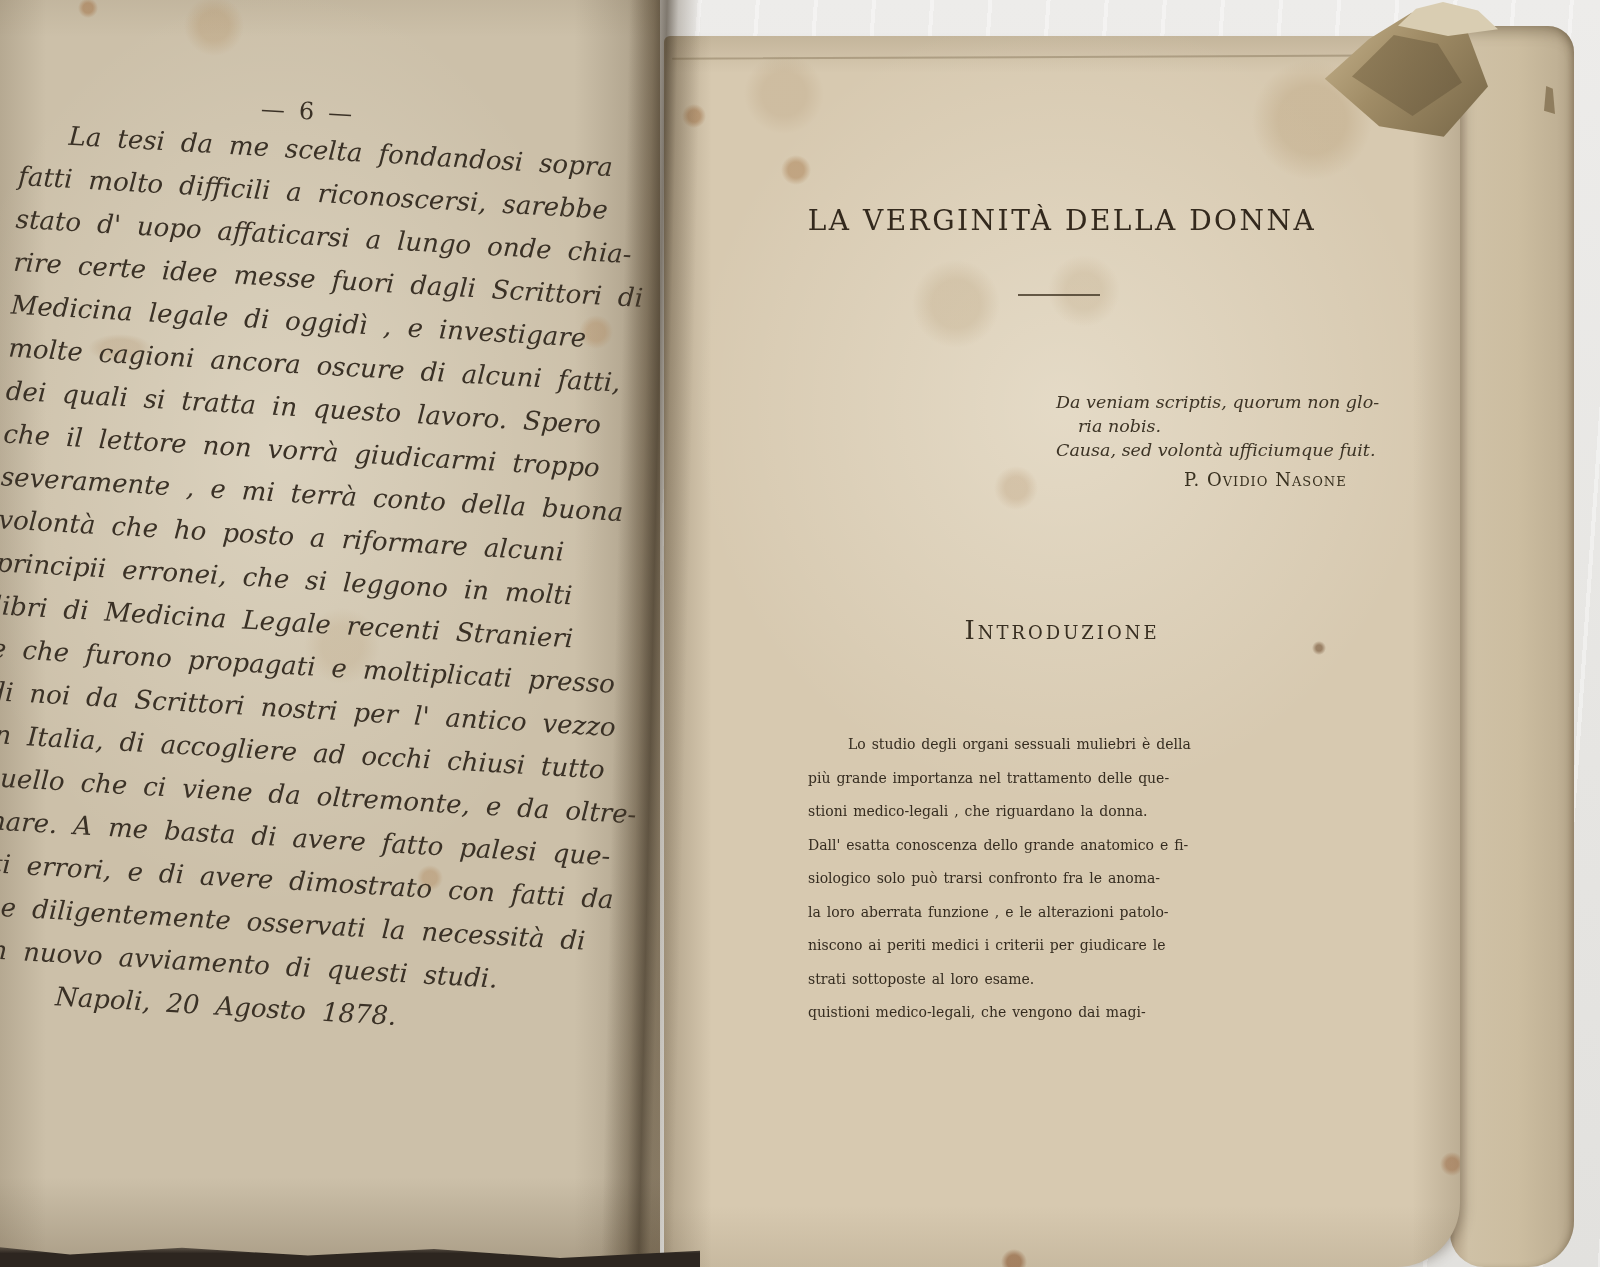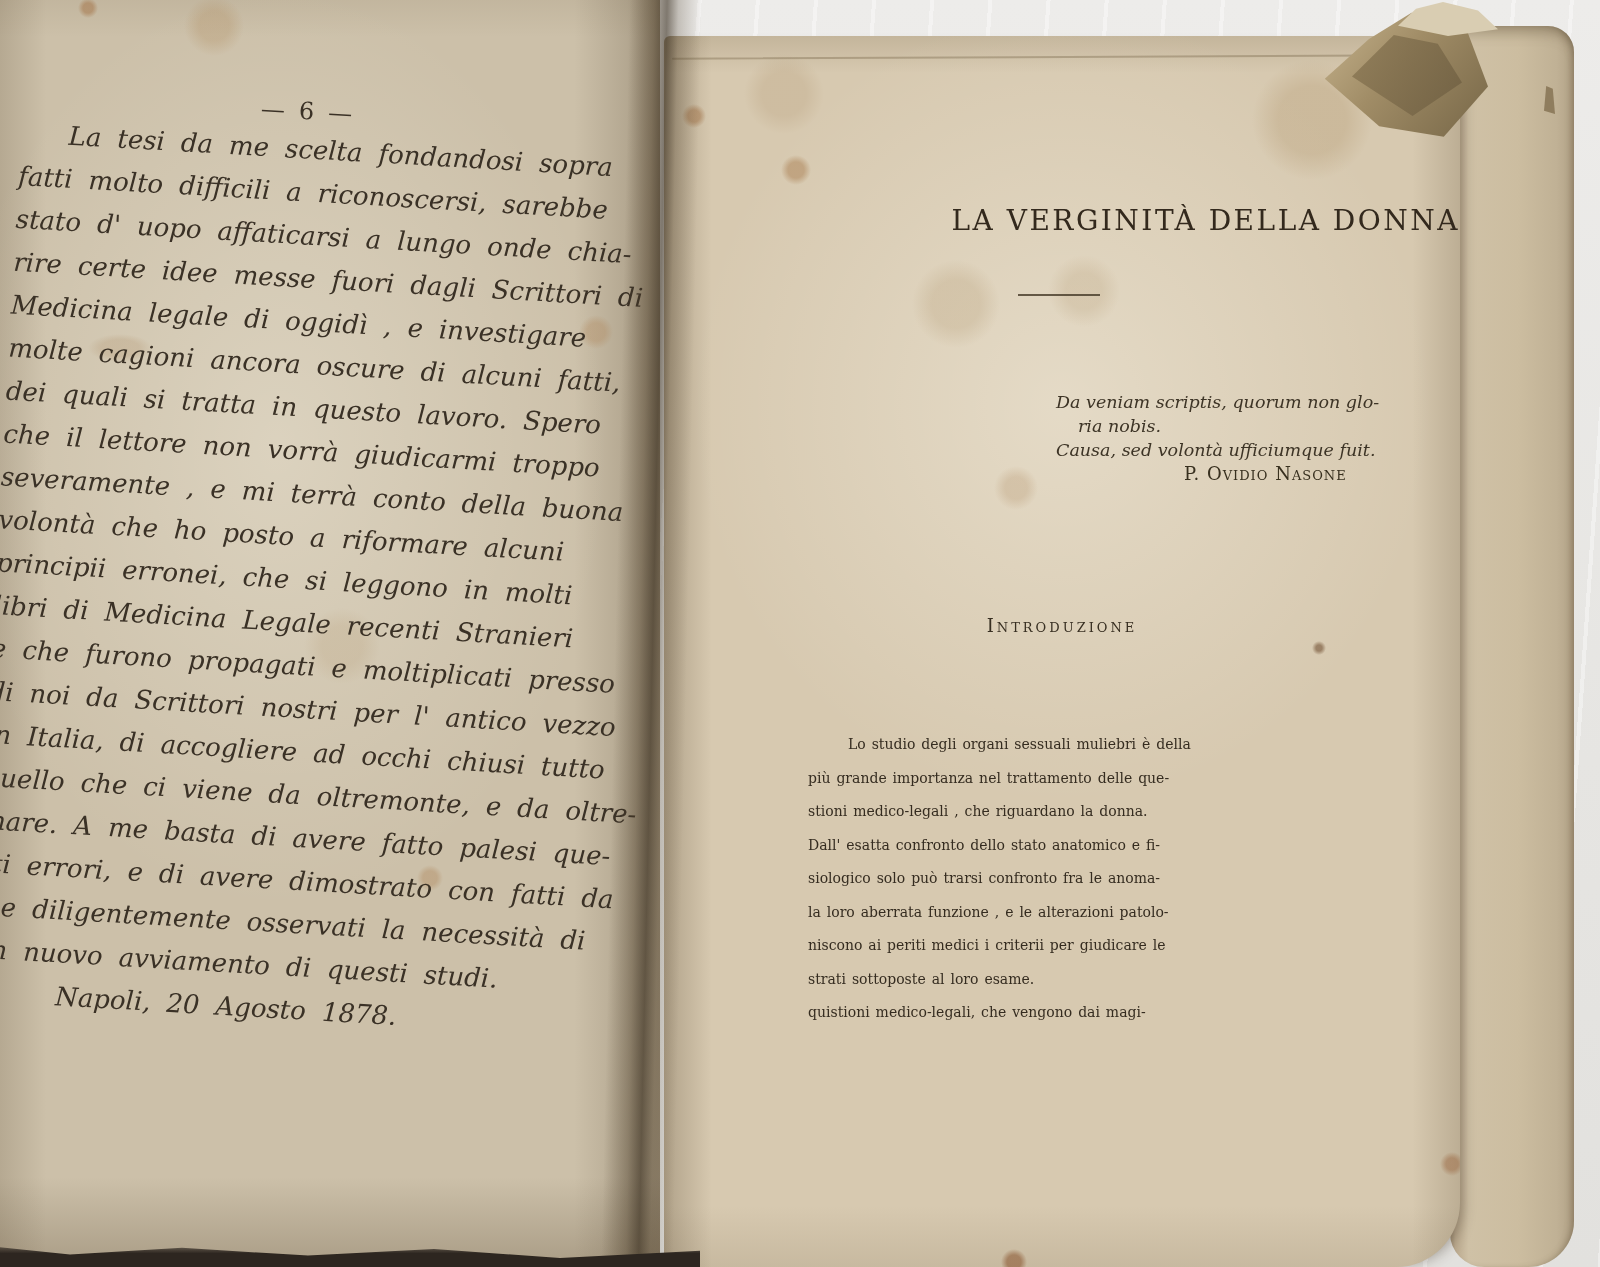--- a/index.html
+++ b/index.html
@@ -63,39 +63,39 @@
       linear-gradient(180deg, rgba(118,100,70,.20), rgba(0,0,0,0) 3%),
       #d7c9b0;
     box-shadow:10px 4px 14px -8px rgba(60,48,32,.40);
     color:#352c20;
   }
   .top-crease{
     position:absolute;left:8px;top:20px;right:34px;height:2px;
     background:rgba(110,92,64,.35);border-radius:2px;transform:rotate(-.25deg);
   }
   .rp-title{
-    position:absolute;left:0;right:0;top:168px;text-align:right;
+    position:absolute;left:0;right:0;top:168px;text-align:center;
     font-size:28px;letter-spacing:2.5px;color:#33291d;white-space:nowrap;
   }
   .rp-rule{
     position:absolute;left:50%;top:258px;width:82px;height:2px;margin-left:-44px;
     background:rgba(64,52,34,.78);
   }
   .rp-epigraph{
     position:absolute;left:392px;top:354px;width:360px;
     font-style:italic;font-size:17.5px;line-height:24px;color:#3d3426;
   }
   .ep-lines .ep-line:nth-child(2){padding-left:22px;}
   .rp-attribution{
-    padding-left:128px;font-style:normal;
+    margin-top:6px;padding-left:128px;font-style:normal;
     font-variant:small-caps;letter-spacing:1px;font-size:18px;color:#38301f;
   }
   .rp-heading{
     position:absolute;left:0;right:0;top:579px;text-align:center;
-    font-variant:small-caps;font-size:18px;letter-spacing:3px;color:#382f22;
+    font-variant:small-caps;font-size:26px;letter-spacing:3px;color:#382f22;
   }
   .rp-paragraph{
     position:absolute;left:144px;top:692px;width:524px;
     font-size:14px;line-height:33.5px;white-space:nowrap;word-spacing:1.5px;
   }
   .rp-paragraph .rp-line:first-child{padding-left:40px;}
 
   
   .torn-a{
     position:absolute;left:1318px;top:10px;width:170px;height:132px;
@@ -195,21 +195,21 @@
           <div class="ep-line">ria nobis.</div>
           <div class="ep-line">Causa, sed volontà ufficiumque fuit.</div>
         </div>
       <div class="rp-attribution">P. Ovidio Nasone</div>
     </div>
     <div class="rp-heading">Introduzione</div>
     <div class="rp-paragraph">
         <div class="rp-line">Lo studio degli organi sessuali muliebri è della</div>
         <div class="rp-line">più grande importanza nel trattamento delle que-</div>
         <div class="rp-line">stioni medico-legali , che riguardano la donna.</div>
-        <div class="rp-line">Dall' esatta confronto dello stato anatomico e fi-</div>
+        <div class="rp-line">Dall' esatta conoscenza dello grande anatomico e fi-</div>
         <div class="rp-line">siologico solo può trarsi confronto fra le anoma-</div>
         <div class="rp-line">la loro aberrata funzione , e le alterazioni patolo-</div>
         <div class="rp-line">niscono ai periti medici i criterii per giudicare le</div>
         <div class="rp-line">strati sottoposte al loro esame.</div>
         <div class="rp-line">quistioni medico-legali, che vengono dai magi-</div>
       </div>
   </div>
 
   <div class="torn-a"></div>
   <div class="torn-b"></div>

